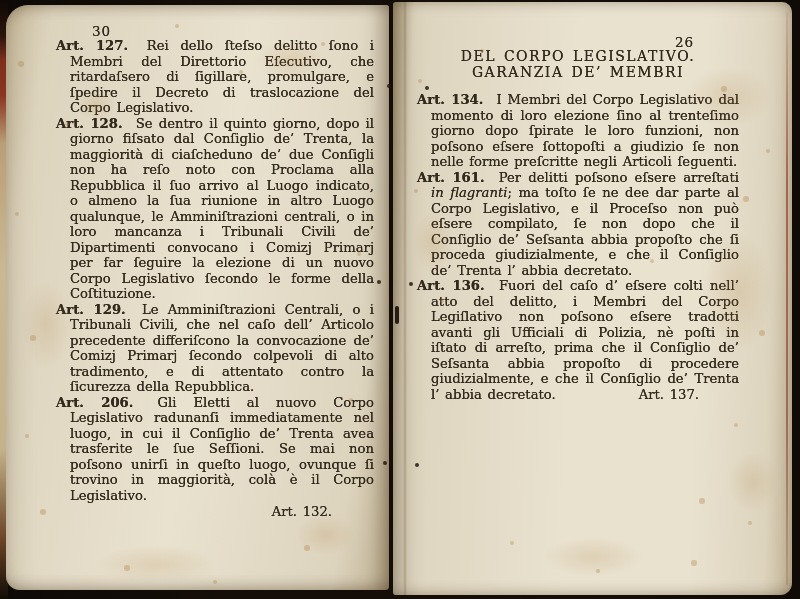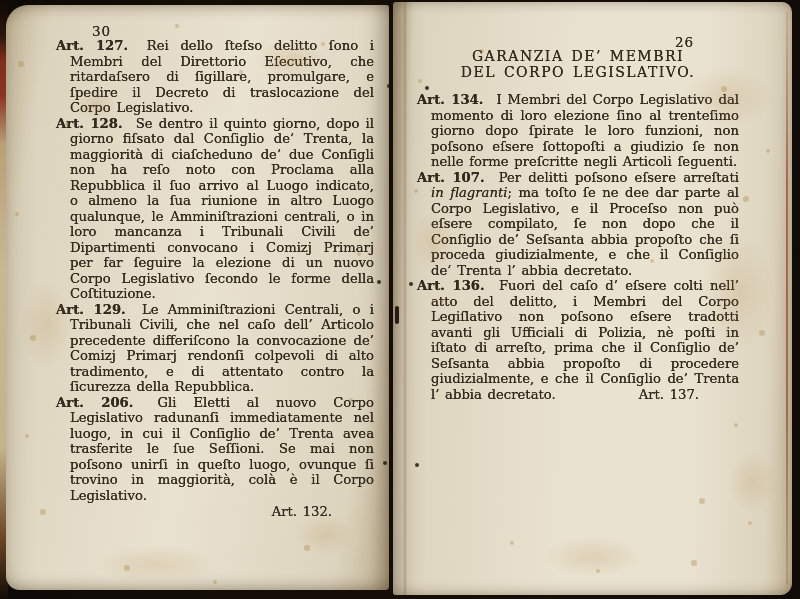--- a/index.html
+++ b/index.html
@@ -76,43 +76,43 @@
 <body>
 
 <div class="frame">
   <div class="edge-left"></div>
 
   <div class="page page-left">
     <div class="page-number pn-left">30</div>
     <div class="text-col col-left">
       <p class="art"><span class="label">Art. 127.</span> <span>Rei dello ſteſso delitto ſono i Membri del Direttorio Eſecutivo, che ritardaſsero di ſigillare, promulgare, e ſpedire il Decreto di traslocazione del Corpo Legislativo.</span></p>
       <p class="art"><span class="label">Art. 128.</span> <span>Se dentro il quinto giorno, dopo il giorno fiſsato dal Conſiglio de’ Trenta, la maggiorità di ciaſcheduno de’ due Conſigli non ha reſo noto con Proclama alla Repubblica il ſuo arrivo al Luogo indicato, o almeno la ſua riunione in altro Luogo qualunque, le Amminiſtrazioni centrali, o in loro mancanza i Tribunali Civili de’ Dipartimenti convocano i Comizj Primarj per far ſeguire la elezione di un nuovo Corpo Legislativo ſecondo le forme della Coſtituzione.</span></p>
-      <p class="art"><span class="label">Art. 129.</span> <span>Le Amminiſtrazioni Centrali, o i Tribunali Civili, che nel caſo dell’ Articolo precedente differiſcono la convocazione de’ Comizj Primarj rendonſi colpevoli di alto tradimento, e di attentato contro la ſicurezza della Repubblica.</span></p>
+      <p class="art"><span class="label">Art. 129.</span> <span>Le Amminiſtrazioni Centrali, o i Tribunali Civili, che nel caſo dell’ Articolo precedente differiſcono la convocazione de’ Comizj Primarj ſecondo colpevoli di alto tradimento, e di attentato contro la ſicurezza della Repubblica.</span></p>
       <p class="art"><span class="label">Art. 206.</span> <span>Gli Eletti al nuovo Corpo Legislativo radunanſi immediatamente nel luogo, in cui il Conſiglio de’ Trenta avea trasferite le ſue Seſſioni. Se mai non poſsono unirſi in queſto luogo, ovunque ſi trovino in maggiorità, colà è il Corpo Legislativo.</span></p>
       <div class="catchword-line">Art. 132.</div>
     </div>
     <div class="spots spots-left"></div>
     <div class="stain" style="left:250px;top:35px;width:70px;height:40px;"></div>
     <div class="stain" style="left:15px;top:275px;width:50px;height:90px;"></div>
     <div class="stain" style="left:90px;top:540px;width:120px;height:40px;"></div>
     <div class="stain" style="left:290px;top:510px;width:60px;height:40px;"></div>
     <div class="stain" style="left:70px;top:85px;width:40px;height:30px;"></div>
   </div>
 
   <div class="page page-right">
     <div class="crease"></div>
     <div class="red-edge"></div>
     <div class="page-number pn-right">26</div>
     <div class="text-col col-right">
       <div class="heading">
+        <div>DEL CORPO LEGISLATIVO.</div>
         <div>GARANZIA DE’ MEMBRI</div>
-        <div>DEL CORPO LEGISLATIVO.</div>
       </div>
       <p class="art"><span class="label">Art. 134.</span> <span>I Membri del Corpo Legislativo dal momento di loro elezione ſino al trenteſimo giorno dopo ſpirate le loro funzioni, non poſsono eſsere ſottopoſti a giudizio ſe non nelle forme preſcritte negli Articoli ſeguenti.</span></p>
-      <p class="art"><span class="label">Art. 107.</span> <span>Per delitti poſsono eſsere arreſtati</span> <span class="it">in flagranti</span><span>; ma toſto ſe ne dee dar parte al Corpo Legislativo, e il Proceſso non può eſsere compilato, ſe non dopo che il Conſiglio de’ Seſsanta abbia propoſto che ſi proceda giudizialmente, e che il Conſiglio de’ Trenta l’ abbia decretato.</span></p>
+      <p class="art"><span class="label">Art. 161.</span> <span>Per delitti poſsono eſsere arreſtati</span> <span class="it">in flagranti</span><span>; ma toſto ſe ne dee dar parte al Corpo Legislativo, e il Proceſso non può eſsere compilato, ſe non dopo che il Conſiglio de’ Seſsanta abbia propoſto che ſi proceda giudizialmente, e che il Conſiglio de’ Trenta l’ abbia decretato.</span></p>
       <p class="art"><span class="label">Art. 136.</span> <span>Fuori del caſo d’ eſsere colti nell’ atto del delitto, i Membri del Corpo Legiſlativo non poſsono eſsere tradotti avanti gli Ufficiali di Polizia, nè poſti in iſtato di arreſto, prima che il Conſiglio de’ Seſsanta abbia propoſto di procedere giudizialmente, e che il Conſiglio de’ Trenta l’ abbia decretato.</span><span class="catchword-inline">Art. 137.</span></p>
     </div>
     <div class="spots spots-right"></div>
     <div class="stain" style="left:290px;top:65px;width:90px;height:60px;"></div>
     <div class="stain" style="left:310px;top:230px;width:70px;height:120px;"></div>
     <div class="stain" style="left:20px;top:210px;width:40px;height:60px;"></div>
     <div class="stain" style="left:150px;top:535px;width:100px;height:40px;"></div>
     <div class="stain" style="left:335px;top:450px;width:50px;height:60px;"></div>
   </div>
 

